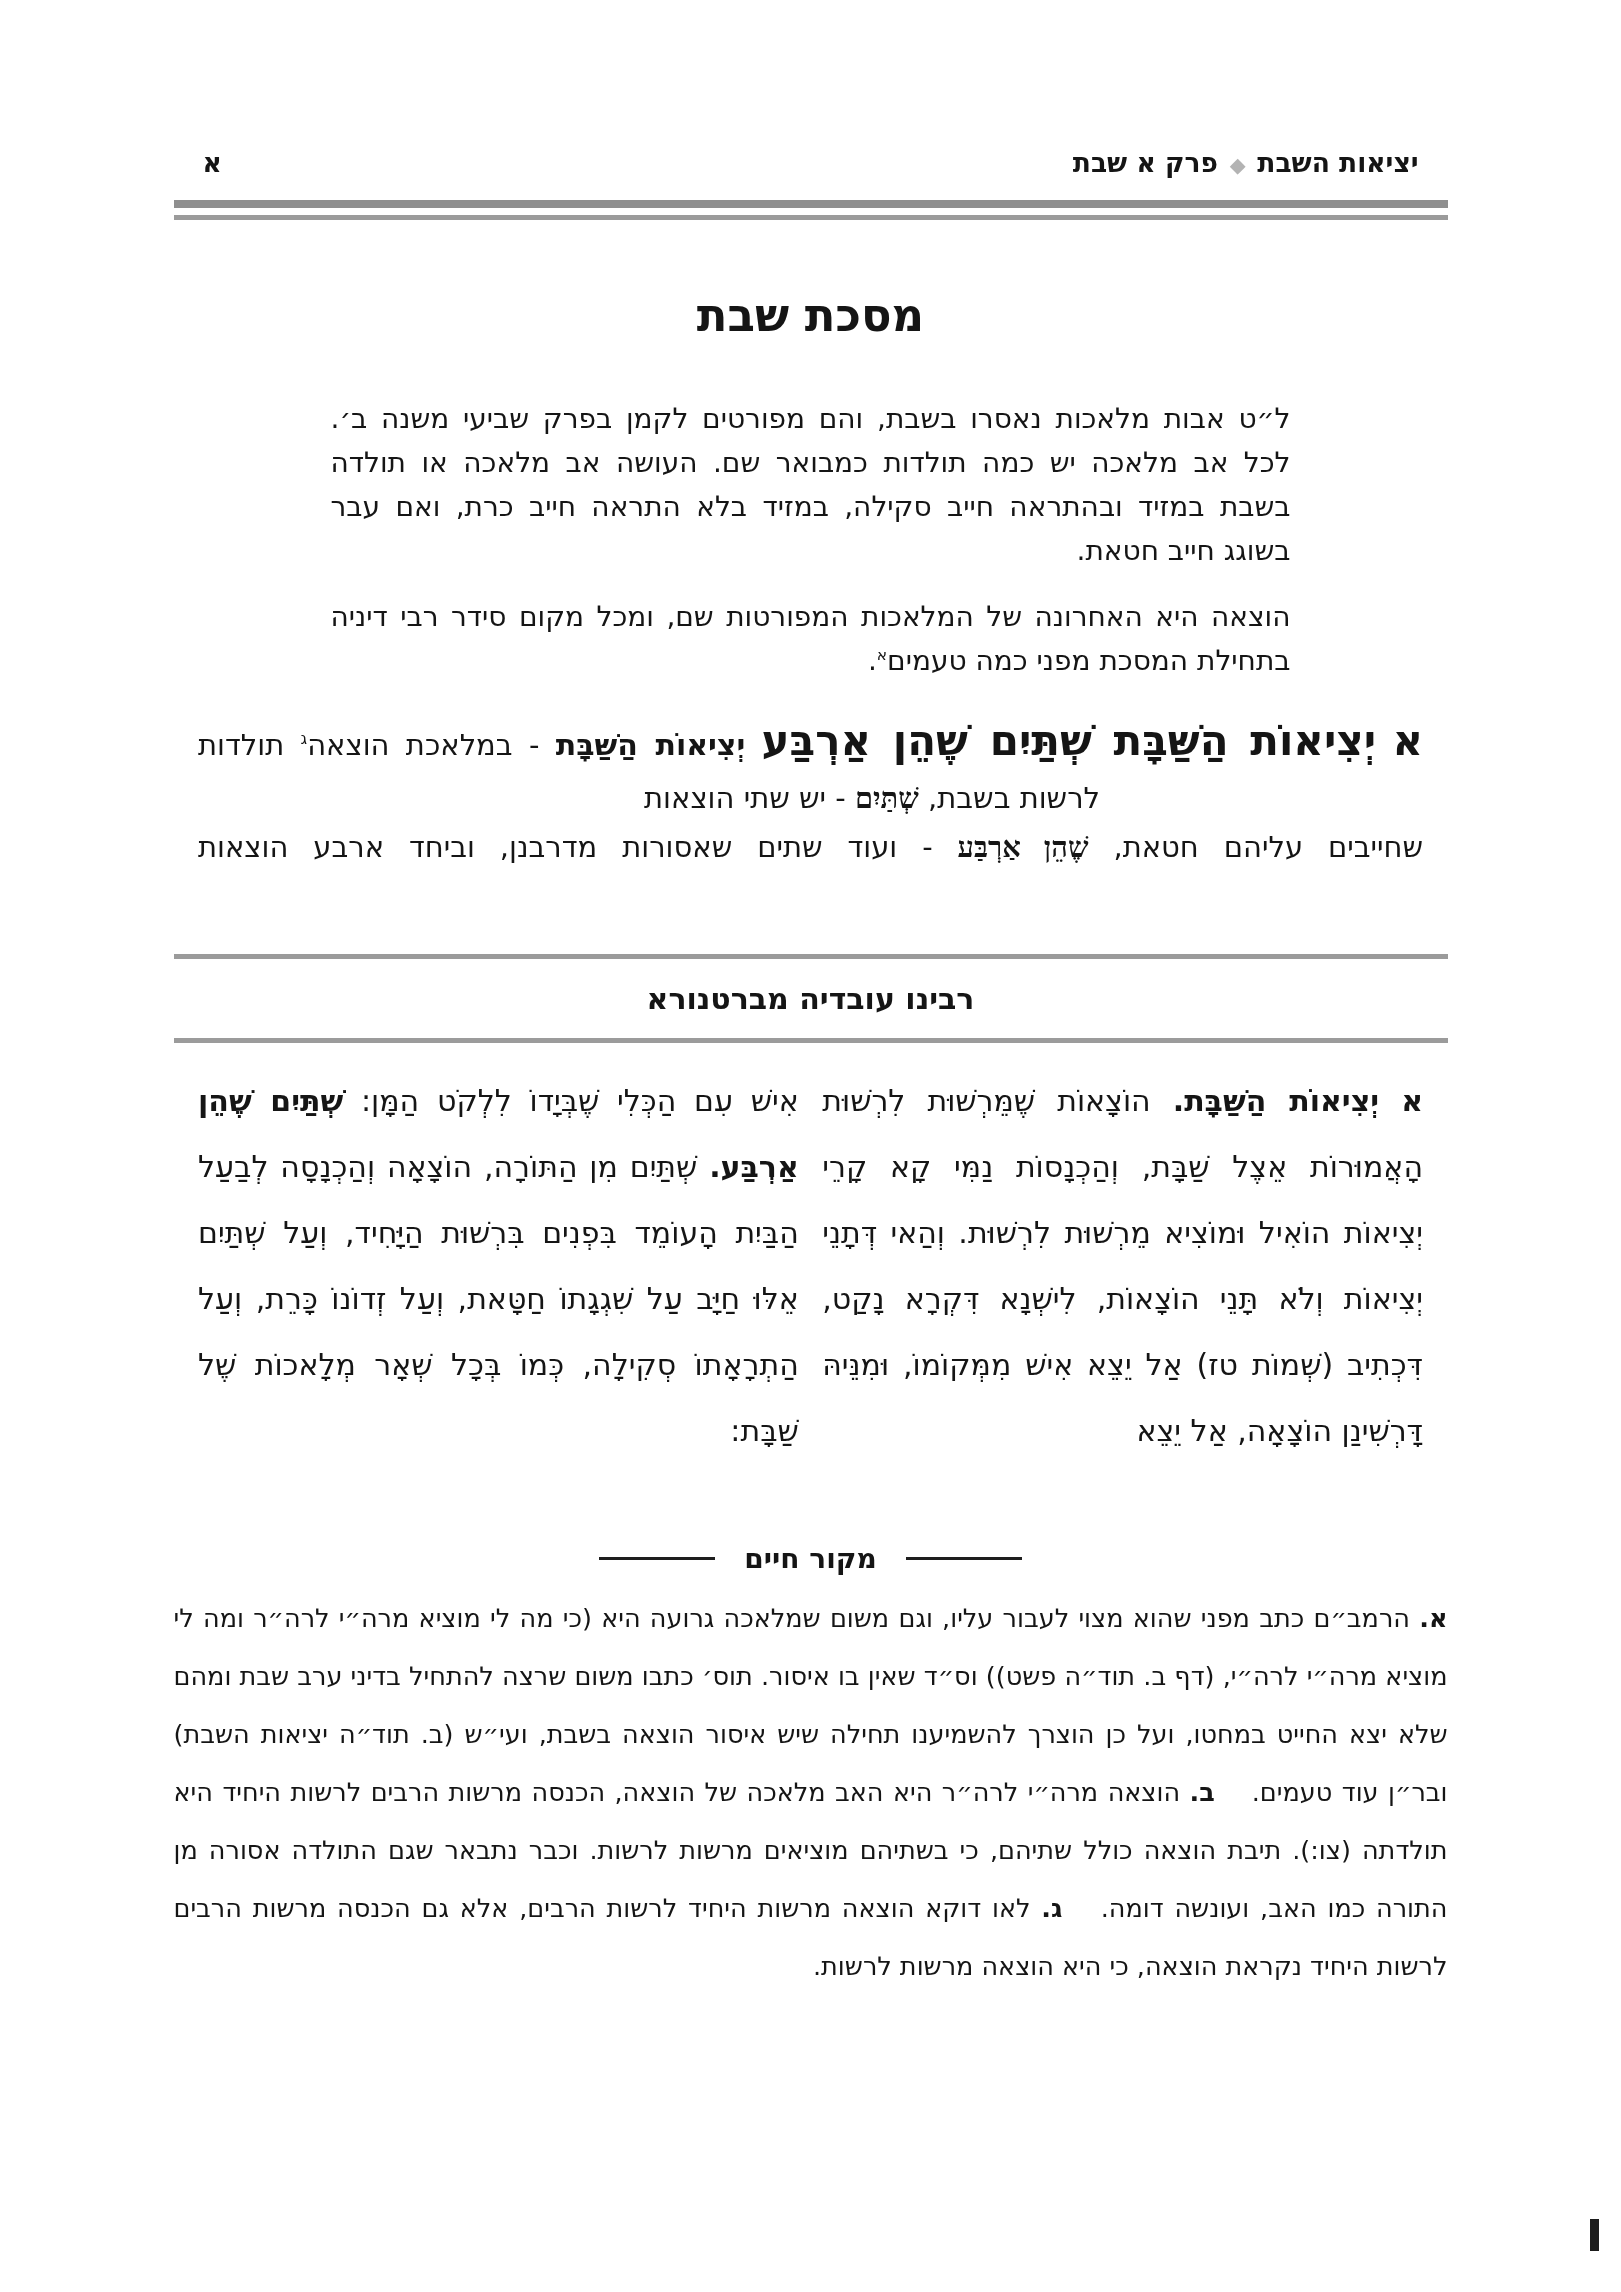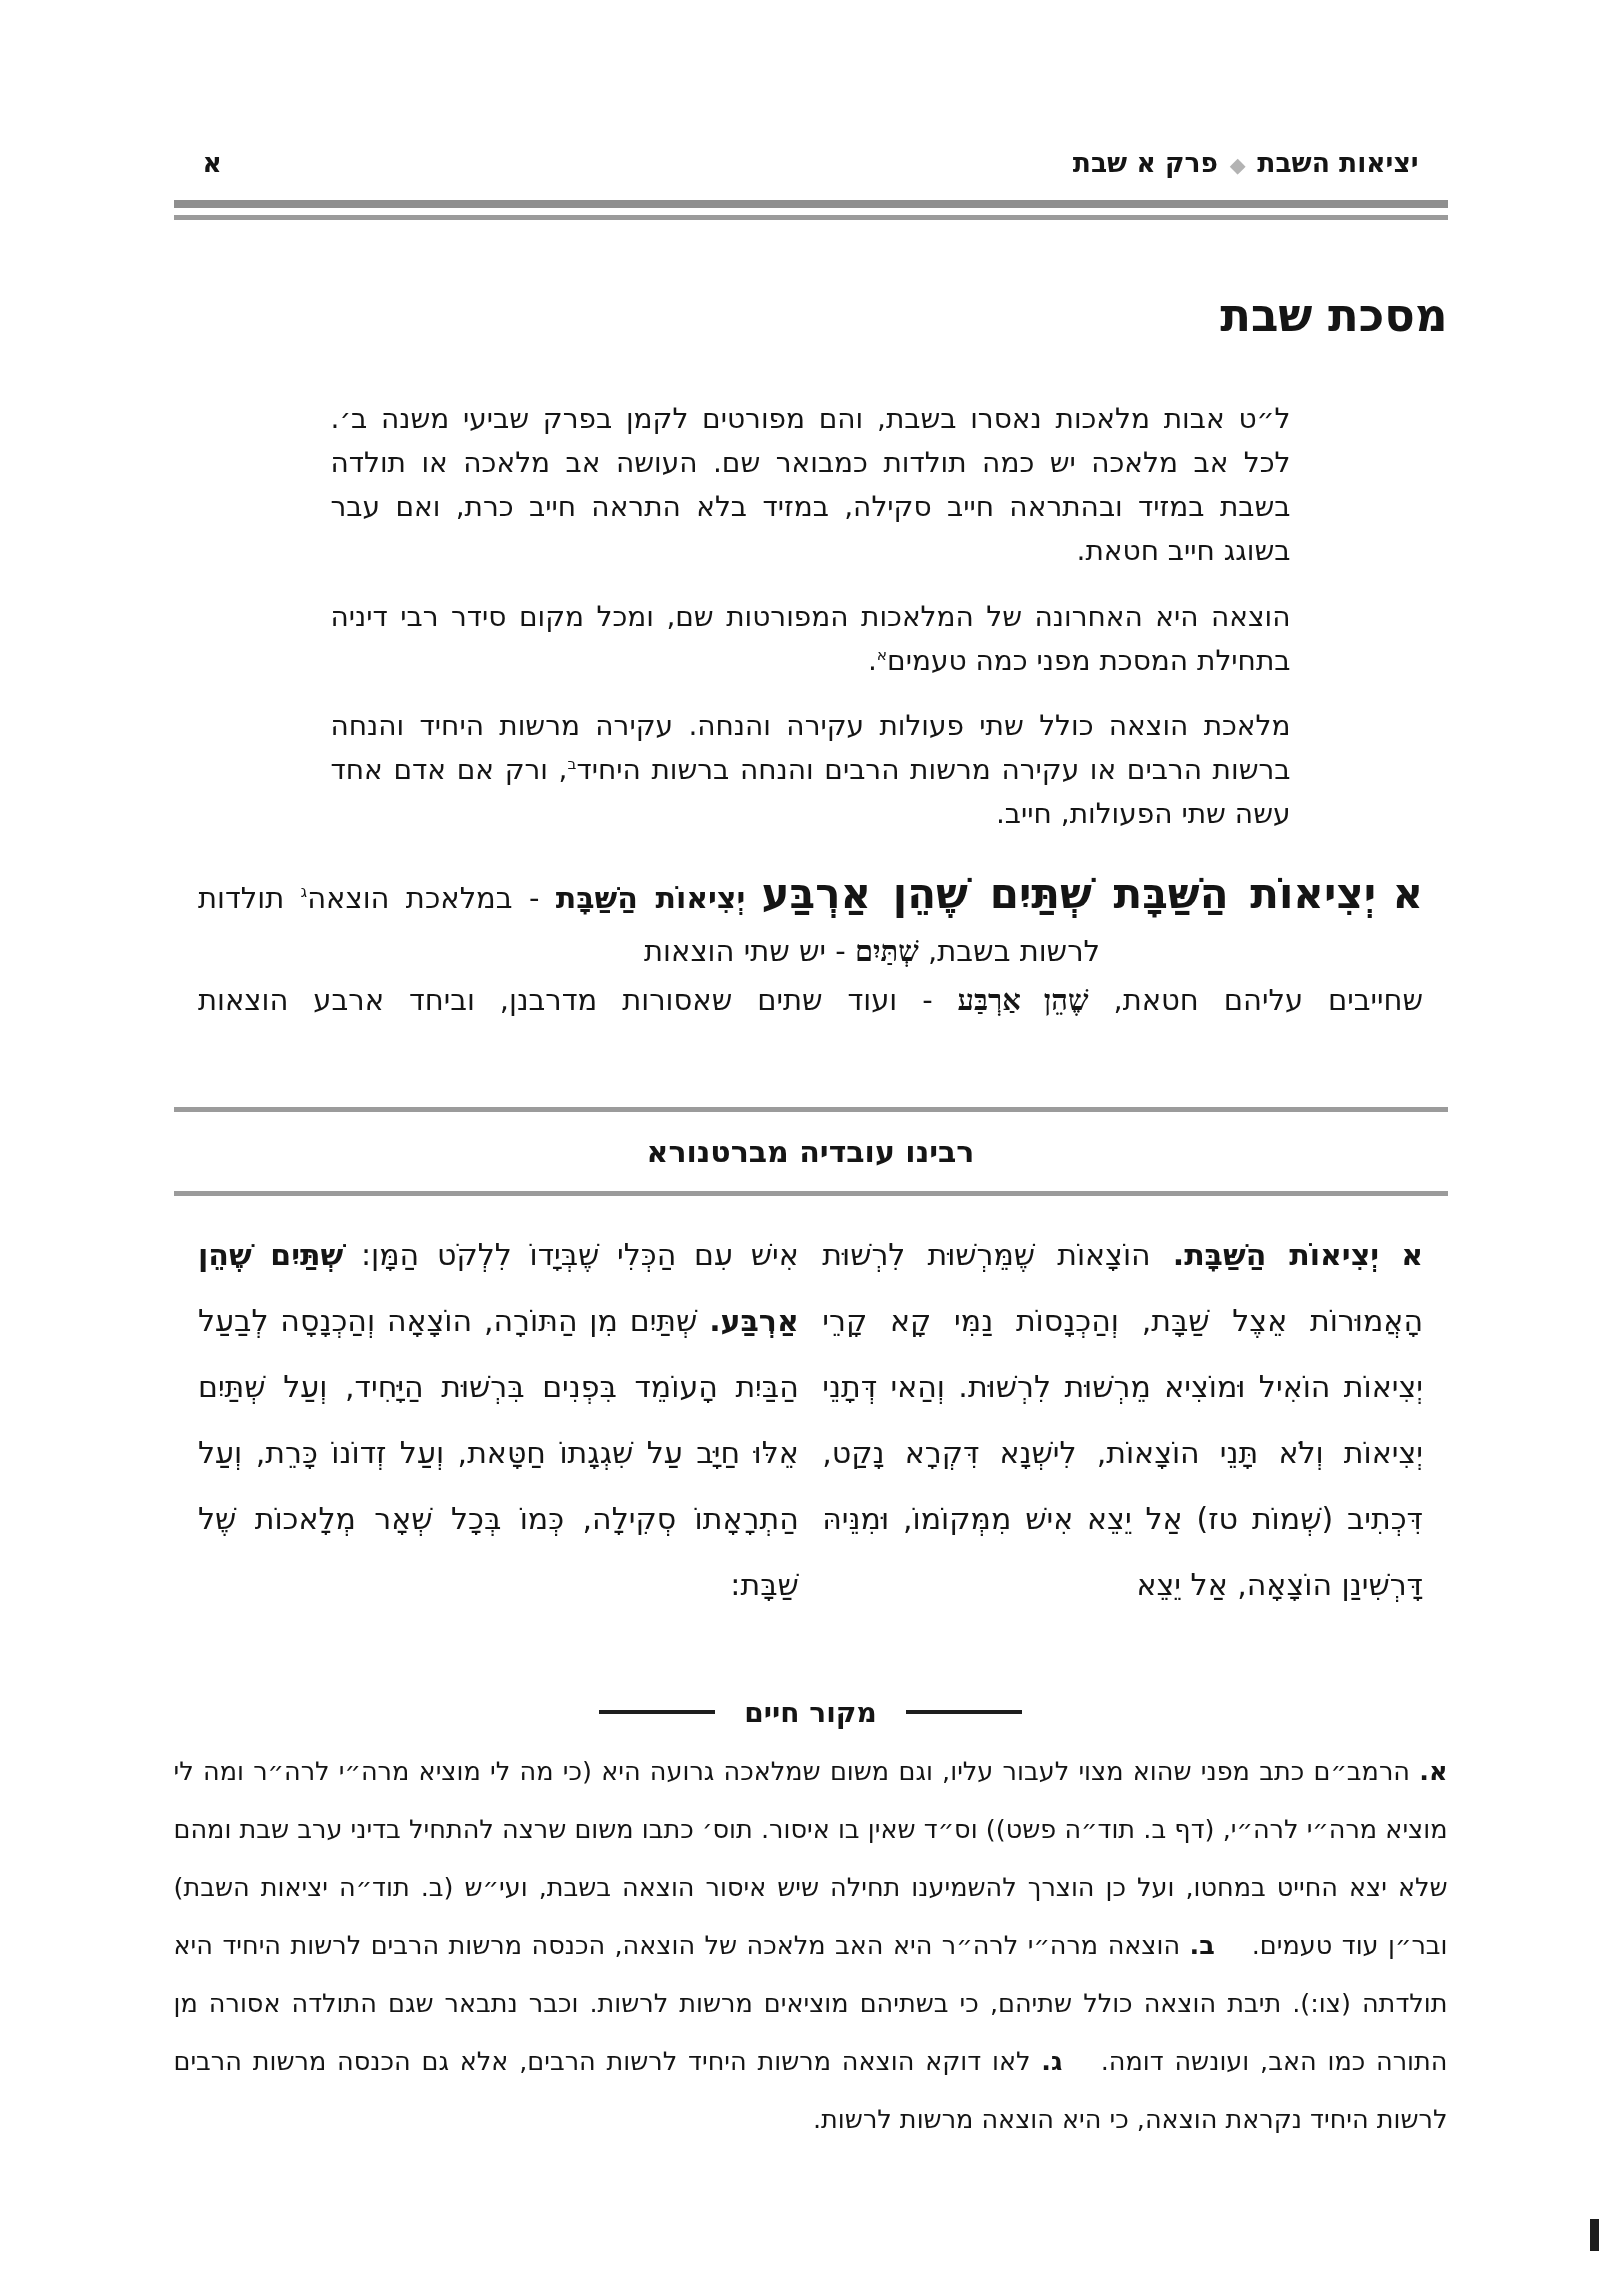--- a/index.html
+++ b/index.html
@@ -24,21 +24,21 @@
     font-size:26.5px; font-weight:bold;
   }
   .rh-right span { vertical-align:baseline;text-align:right; }
   .diamond { color:#b3b3b3; font-size:0.78em; margin:0 11.8px; }
 
   .double-rule { margin-top:21.6px; }
   .double-rule .dr-top    { height:8.8px; background:#8f8f8f; }
   .double-rule .dr-bottom { height:4.9px; background:#9b9b9b; margin-top:6.9px; }
 
   
-  .masechet { margin:69px 0 0; font-size:45px; font-weight:bold; }
+  .masechet { margin:69px 0 0; text-align:center; font-size:45px; font-weight:bold; }
   .perek    { margin:49px 0 0; text-align:center; font-size:37px; font-weight:bold; }
 
   
   p.intro {
     margin:21.6px 157px 0;
     font-size:28px; line-height:44px;
     text-align:justify;
   }
   p.intro.first { margin-top:55px; }
   sup.fn-ref { font-size:0.55em; vertical-align:super; line-height:0; }
@@ -100,21 +100,20 @@
       <div class="dr-top"></div>
       <div class="dr-bottom"></div>
     </div>
 
     <h1 class="masechet">מסכת שבת</h1>
 
     <p class="intro first">ל״ט אבות מלאכות נאסרו בשבת, והם מפורטים לקמן בפרק שביעי משנה ב׳. לכל אב מלאכה יש כמה תולדות כמבואר שם. העושה אב מלאכה או תולדה בשבת במזיד ובהתראה חייב סקילה, במזיד בלא התראה חייב כרת, ואם עבר בשוגג חייב חטאת.</p>
 
     <p class="intro"><span>הוצאה היא האחרונה של המלאכות המפורטות שם, ומכל מקום סידר רבי דיניה בתחילת המסכת מפני כמה טעמים</span><sup class="fn-ref">א</sup><span>.</span></p>
 
-    <p class="intro"><span>מלאכת הוצאה כולל שתי פעולות עקירה והנחה. עקירה מרשות היחיד והנחה ברשות הרבים או עקירה מרשות הרבים והנחה ברשות היחיד</span><sup class="fn-ref">ב</sup><span>, ורק אם אדם אחד עשה שתי הפעולות, חייב.</span></p>
 
     <div class="mishnah">
       <div class="m-line1">
         <span class="m-siman">א</span>
         <span class="m-quote">יְצִיאוֹת הַשַּׁבָּת שְׁתַּיִם שֶׁהֵן אַרְבַּע</span>
         <span class="m-dibur">יְצִיאוֹת הַשַּׁבָּת</span><span class="m-expl"><span> - במלאכת הוצאה</span><sup class="fn-ref">ג</sup><span> תולדות</span></span>
       </div>
       <div class="m-line2"><span>לרשות בשבת, </span><span class="m-dibur2">שְׁתַּיִם</span><span> - יש שתי הוצאות</span></div>
       <div class="m-line3"><span>שחייבים עליהם חטאת, </span><span class="m-dibur2">שֶׁהֵן אַרְבַּע</span><span> - ועוד שתים שאסורות מדרבנן, וביחד ארבע הוצאות</span></div>
     </div>

